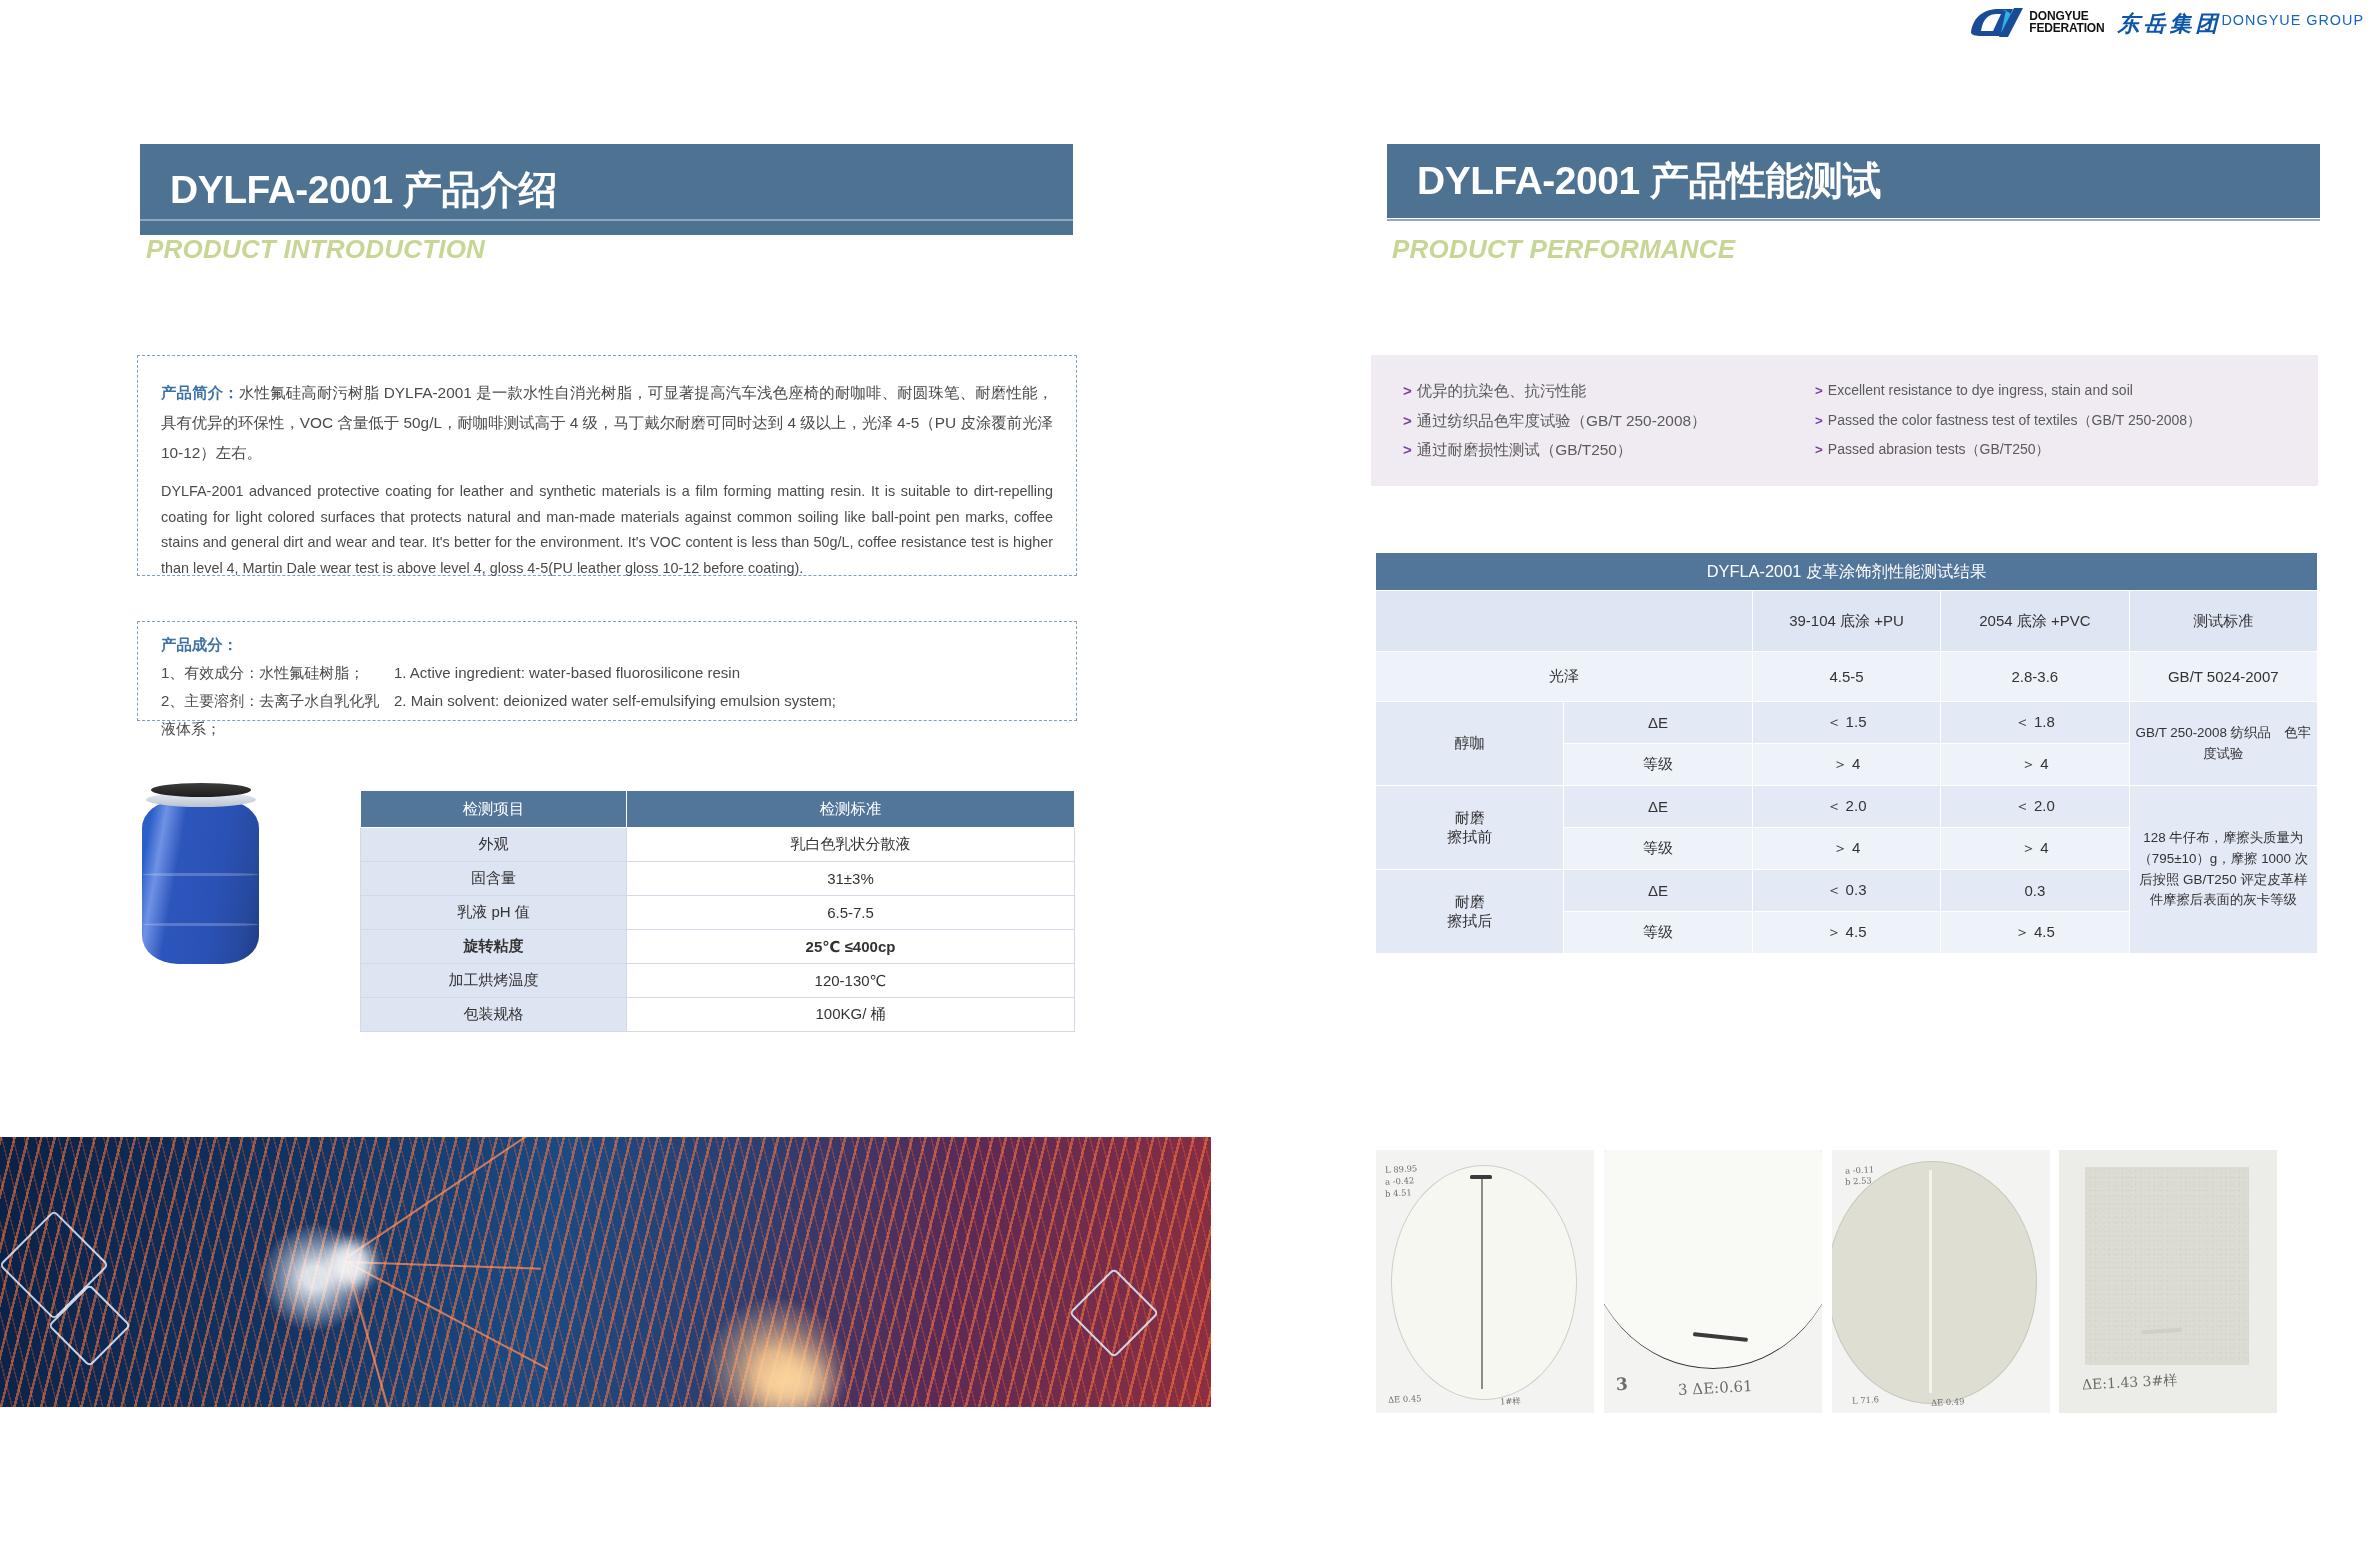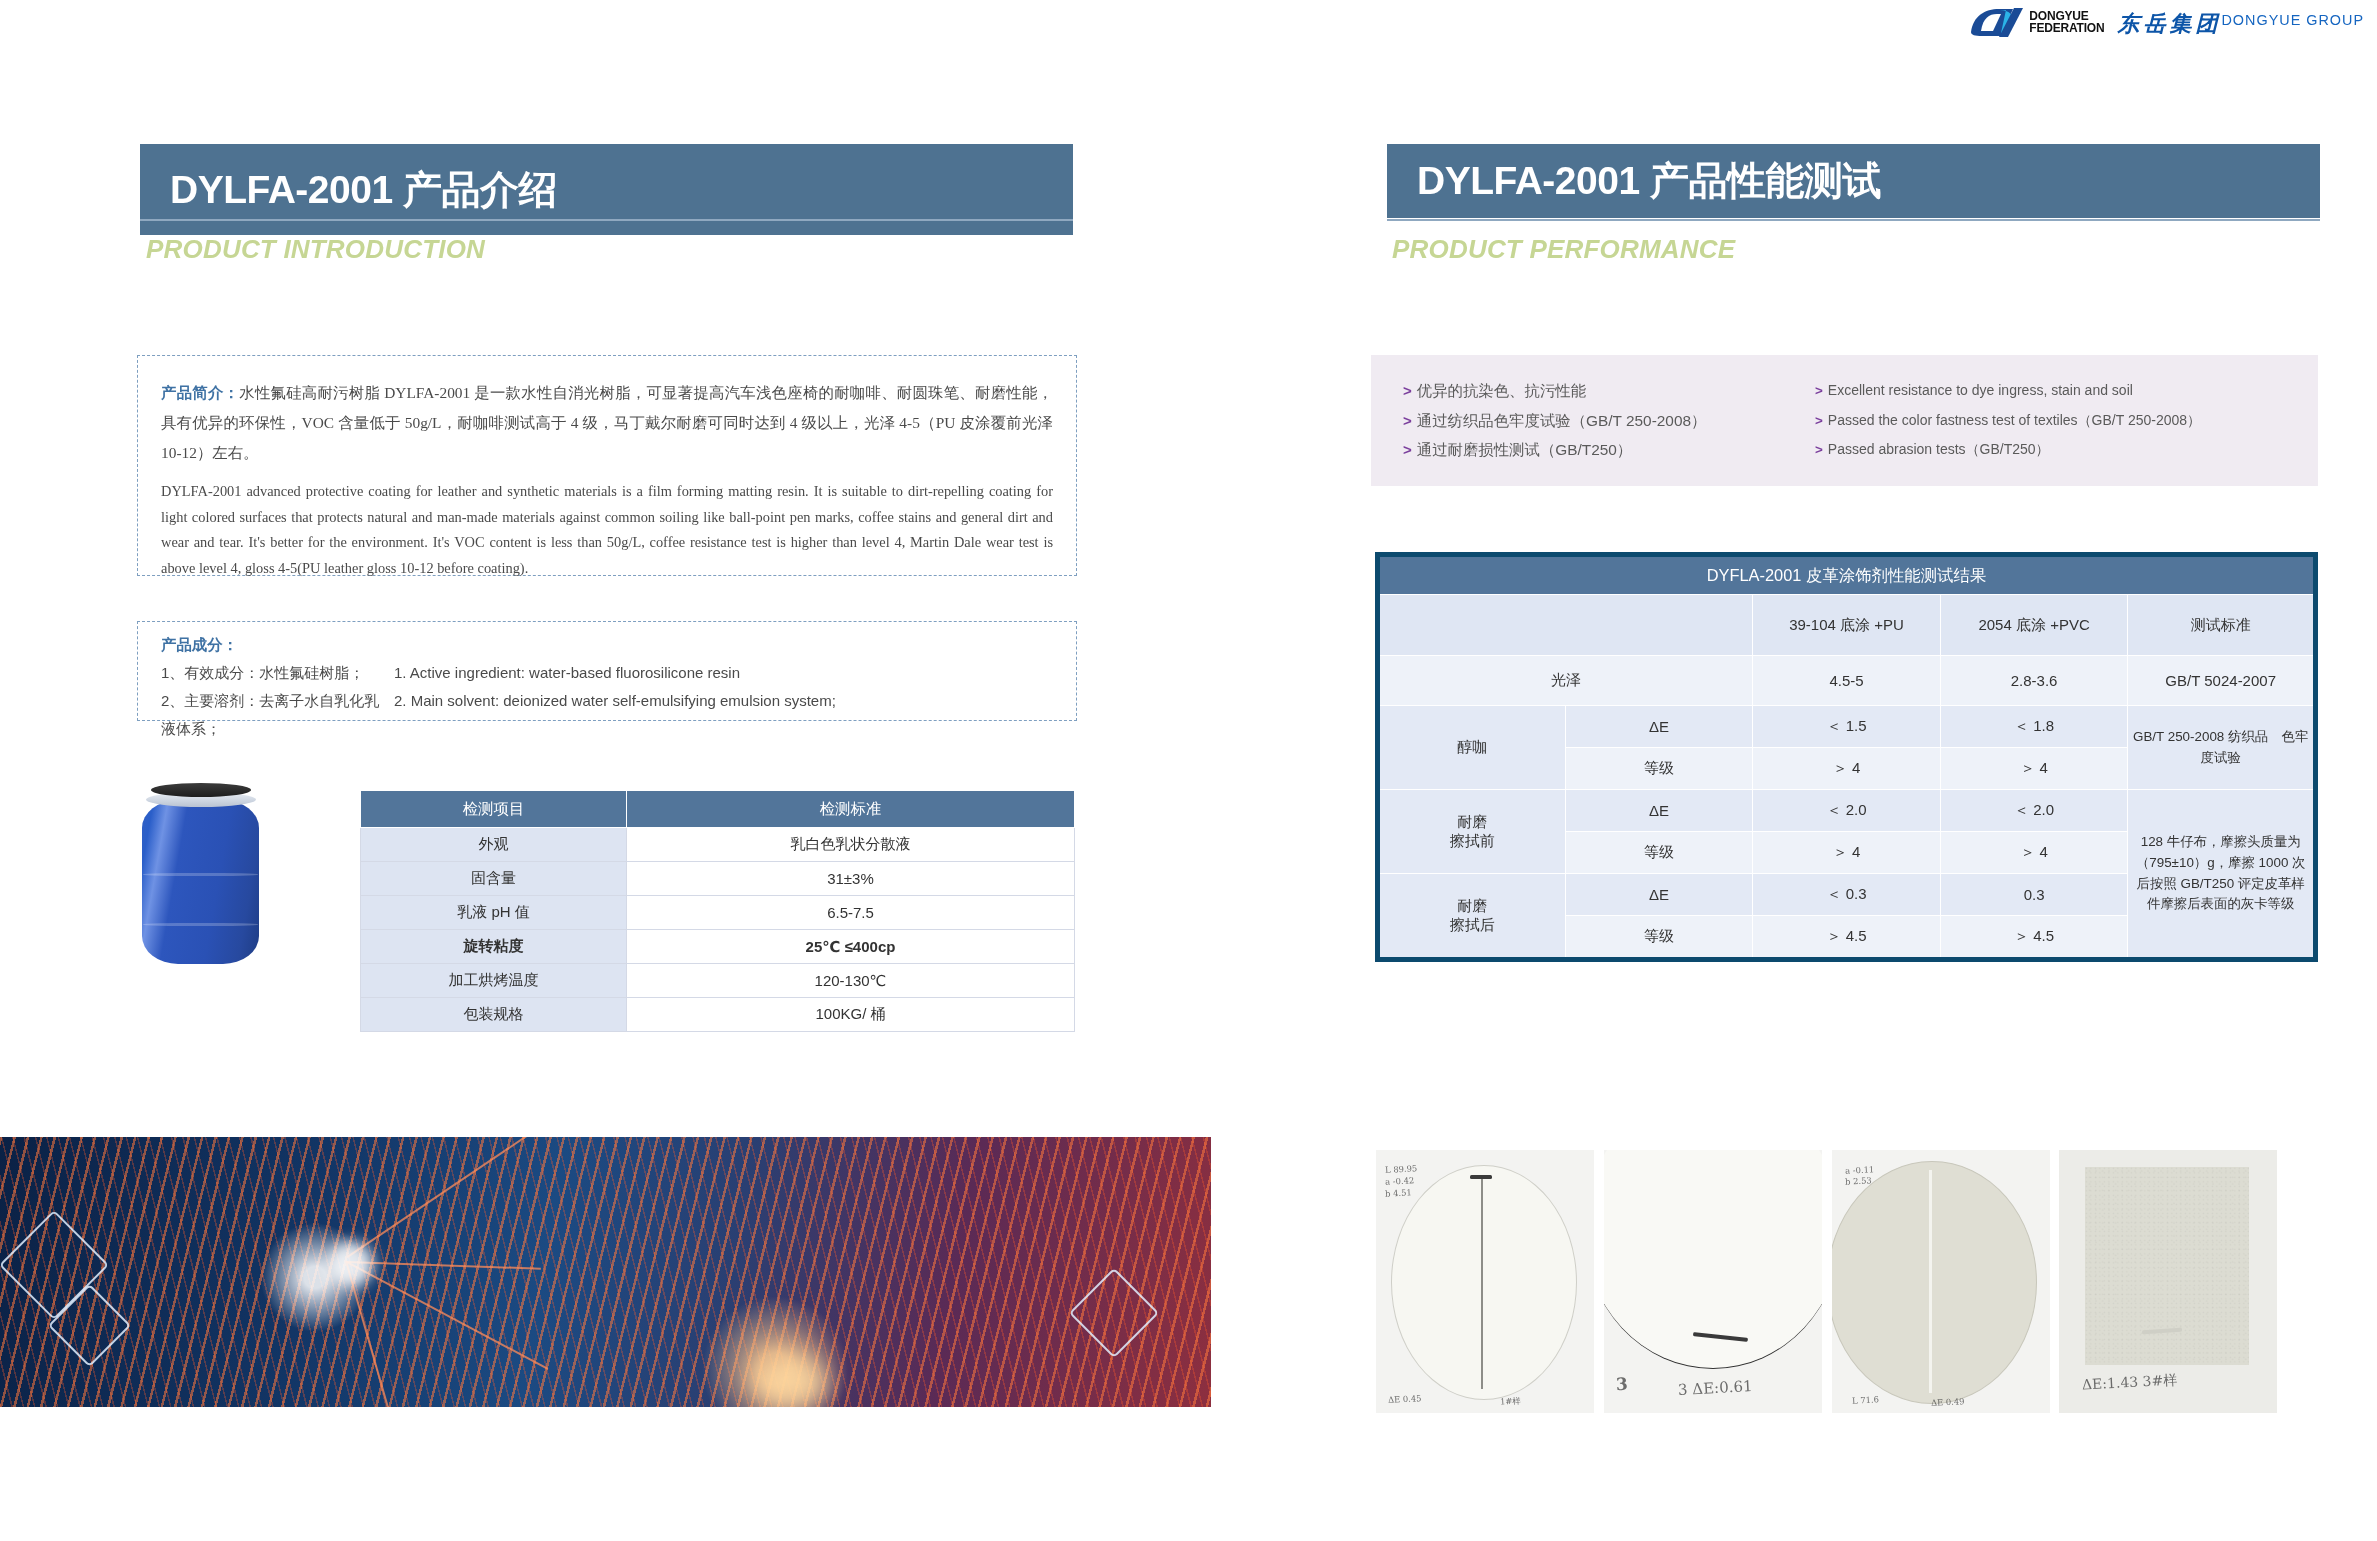--- a/index.html
+++ b/index.html
@@ -39,21 +39,21 @@
   table{border-collapse:collapse;position:absolute;table-layout:fixed;}
   .spec th{background:#52759a;color:#fff;font-size:15.4px;font-weight:normal;
            border:1px solid #ffffff;height:34px;}
   .spec td{font-size:15px;color:#333;text-align:center;height:31px;
            border:1px solid #d4d9e6;}
   .spec td.k{background:#dde4f2;}
   .spec td.v{background:#ffffff;}
   .spec td.bold{font-weight:bold;}
 
   
-  .perf{border:5px solid #0c4a6e;}
+  .perf{border:1px solid #0c4a6e;}
   .perf .cap{background:#52759a;color:#ffffff;font-size:16.4px;font-weight:normal;
              height:37px;text-align:center;}
   .perf td{font-size:15px;color:#333;text-align:center;border:1px solid #ffffff;
            background:#e3e9f5;padding:0 3px;}
   .perf td.alt{background:#eef2f9;}
   .perf td.head{background:#dfe6f3;font-size:15px;height:60px;}
   .perf td.blank{background:#dfe6f3;}
   .perf td.note{font-size:13.4px;line-height:1.55;background:#e3e9f5;}
 
   
@@ -119,21 +119,21 @@
       <div class="dy-cn-bot">DONGYUE GROUP</div>
     </div>
   </div>
 
   <div class="hdr-bar" style="left:140px;top:144px;width:933px;height:91px;">
     <span class="t">DYLFA-2001 产品介绍</span>
   </div>
   <div class="hdr-rule" style="left:140px;top:219px;width:933px;"></div>
   <div class="hdr-sub" style="left:146px;top:234px;">PRODUCT INTRODUCTION</div>
 
-  <div class="dash-box" style="left:137px;top:355px;width:940px;height:221px;padding:22px 23px 0 23px;font-family:Liberation Serif, serif;">
+  <div class="dash-box" style="left:137px;top:355px;width:940px;height:221px;padding:22px 23px 0 23px;">
     <p class="intro-p"><span class="lead">产品简介：</span><span>水性氟硅高耐污树脂 DYLFA-2001 是一款水性自消光树脂，可显著提高汽车浅色座椅的耐咖啡、耐圆珠笔、耐磨性能，具有优异的环保性，VOC 含量低于 50g/L，耐咖啡测试高于 4 级，马丁戴尔耐磨可同时达到 4 级以上，光泽 4-5（PU 皮涂覆前光泽 10-12）左右。</span></p>
     <p class="intro-en" style="margin-top:11px;">DYLFA-2001 advanced protective coating for leather and synthetic materials is a film forming matting resin. It is suitable to dirt-repelling coating for light colored surfaces that protects natural and man-made materials against common soiling like ball-point pen marks, coffee stains and general dirt and wear and tear. It's better for the environment. It's VOC content is less than 50g/L, coffee resistance test is higher than level 4, Martin Dale wear test  is above level 4, gloss 4-5(PU leather gloss 10-12 before coating).</p>
   </div>
 
   <div class="dash-box" style="left:137px;top:621px;width:940px;height:100px;padding:13px 23px 0 23px;">
     <p class="comp-title">产品成分：</p>
     <div class="comp-row">
       <span class="comp-cn">1、有效成分：水性氟硅树脂；</span>
       <span class="comp-en">1. Active ingredient: water-based fluorosilicone resin</span>
     </div>

